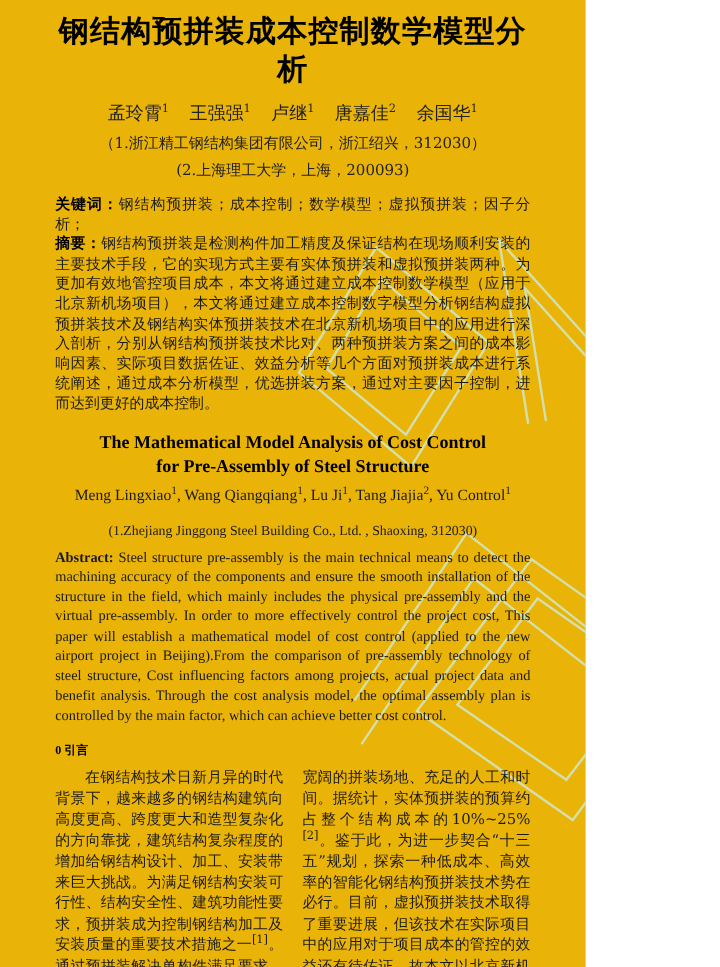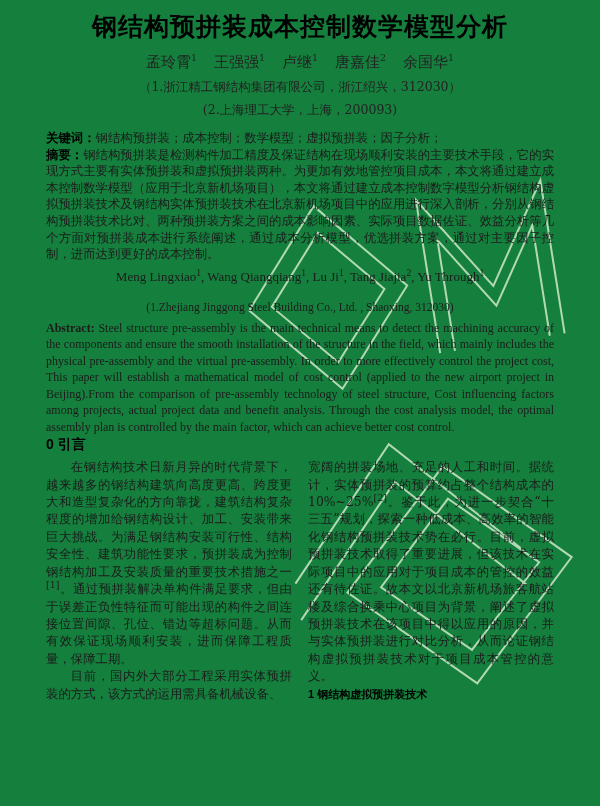--- a/index.html
+++ b/index.html
@@ -1,18 +1,18 @@
 <!DOCTYPE html>
 <html><head>
 <meta charset="utf-8">
 <style>
   html,body { margin:0; padding:0; background:#ffffff; }
   .page {
-    position:relative; width:600px; height:806px; overflow:hidden;
-    background:#15803d; color:#1b1b1b;
+    position:relative; width:488px; height:806px; overflow:hidden;
+    background:#eab308; color:#1b1b1b;
     font-family:"DejaVu Serif", serif;
   }
   .watermark {
     position:absolute; left:0; top:0; width:600px; height:806px;
     z-index:0; pointer-events:none;
   }
   .content { position:relative; z-index:1; padding:0 46px; }
 
   .title-cn {
     margin-top:10px; text-align:center; color:#000;
@@ -51,23 +51,23 @@
 
   .abstract-en {
     margin-top:6px; font-size:12px; line-height:16.5px; text-align:justify;
     font-family:"Liberation Serif", serif; color:#1b1b1b;
   }
   .abstract-en p { margin:0; }
   .keywords-en { margin-top:0; }
   .label-en { font-weight:700; }
 
   .section-heading {
-    margin-top:0; color:#000;
-    font-family:Liberation Sans, sans-serif; font-weight:700;
-    font-size:14px; line-height:19px;
+    margin-top:12px; color:#000;
+    font-family:Liberation Serif, serif; font-weight:700;
+    font-size:10px; line-height:19px;
   }
   .columns { display:flex; gap:16px; margin-top:4px; }
   .col {
     width:246px; font-size:12.4px; line-height:17.4px;
     text-align:justify; color:#1b1b1b;
   }
   .col p { margin:0; }
   .indent { text-indent:2em; }
   .section1-heading {
     font-family:"Liberation Sans", sans-serif; font-weight:700;
@@ -106,27 +106,28 @@
     </div>
 
     <div class="affil first">（1.浙江精工钢结构集团有限公司，浙江绍兴，312030）</div>
     <div class="affil second">(2.上海理工大学，上海，200093)</div>
 
     <div class="abstract-cn">
       <p><span class="label-cn">关键词：</span><span>钢结构预拼装；成本控制；数学模型；虚拟预拼装；因子分析；</span></p>
       <p><span class="label-cn">摘要：</span><span>钢结构预拼装是检测构件加工精度及保证结构在现场顺利安装的主要技术手段，它的实现方式主要有实体预拼装和虚拟预拼装两种。为更加有效地管控项目成本，本文将通过建立成本控制数学模型（应用于北京新机场项目），本文将通过建立成本控制数字模型分析钢结构虚拟预拼装技术及钢结构实体预拼装技术在北京新机场项目中的应用进行深入剖析，分别从钢结构预拼装技术比对、两种预拼装方案之间的成本影响因素、实际项目数据佐证、效益分析等几个方面对预拼装成本进行系统阐述，通过成本分析模型，优选拼装方案，通过对主要因子控制，进而达到更好的成本控制。</span></p>
     </div>
 
+    <div class="title-en">The Mathematical Model Analysis of Cost Control for Pre-Assembly of Steel Structure</div>
 
     <div class="authors-en">
       <span><span>Meng Lingxiao</span><sup>1</sup><span>, </span></span>
       <span><span>Wang Qiangqiang</span><sup>1</sup><span>, </span></span>
       <span><span>Lu Ji</span><sup>1</sup><span>, </span></span>
       <span><span>Tang Jiajia</span><sup>2</sup><span>, </span></span>
-      <span><span>Yu Through</span><sup>1</sup><span></span></span>
+      <span><span>Yu Control</span><sup>1</sup><span></span></span>
     </div>
 
     <div class="affil-en first">(1.Zhejiang Jinggong Steel Building Co., Ltd. , Shaoxing, 312030)</div>
 
     <div class="abstract-en">
       <p><span class="label-en">Abstract:</span><span> Steel structure pre-assembly is the main technical means to detect the machining accuracy of the components and ensure the smooth installation of the structure in the field, which mainly includes the physical pre-assembly and the virtual pre-assembly. In order to more effectively control the project cost, This paper will establish a mathematical model of cost control (applied to the new airport project in Beijing).From the comparison of pre-assembly technology of steel structure, Cost influencing factors among projects, actual project data and benefit analysis. Through the cost analysis model, the optimal assembly plan is controlled by the main factor, which can achieve better cost control.</span></p>
     </div>
 
     <div class="section-heading">0 引言</div>
 

